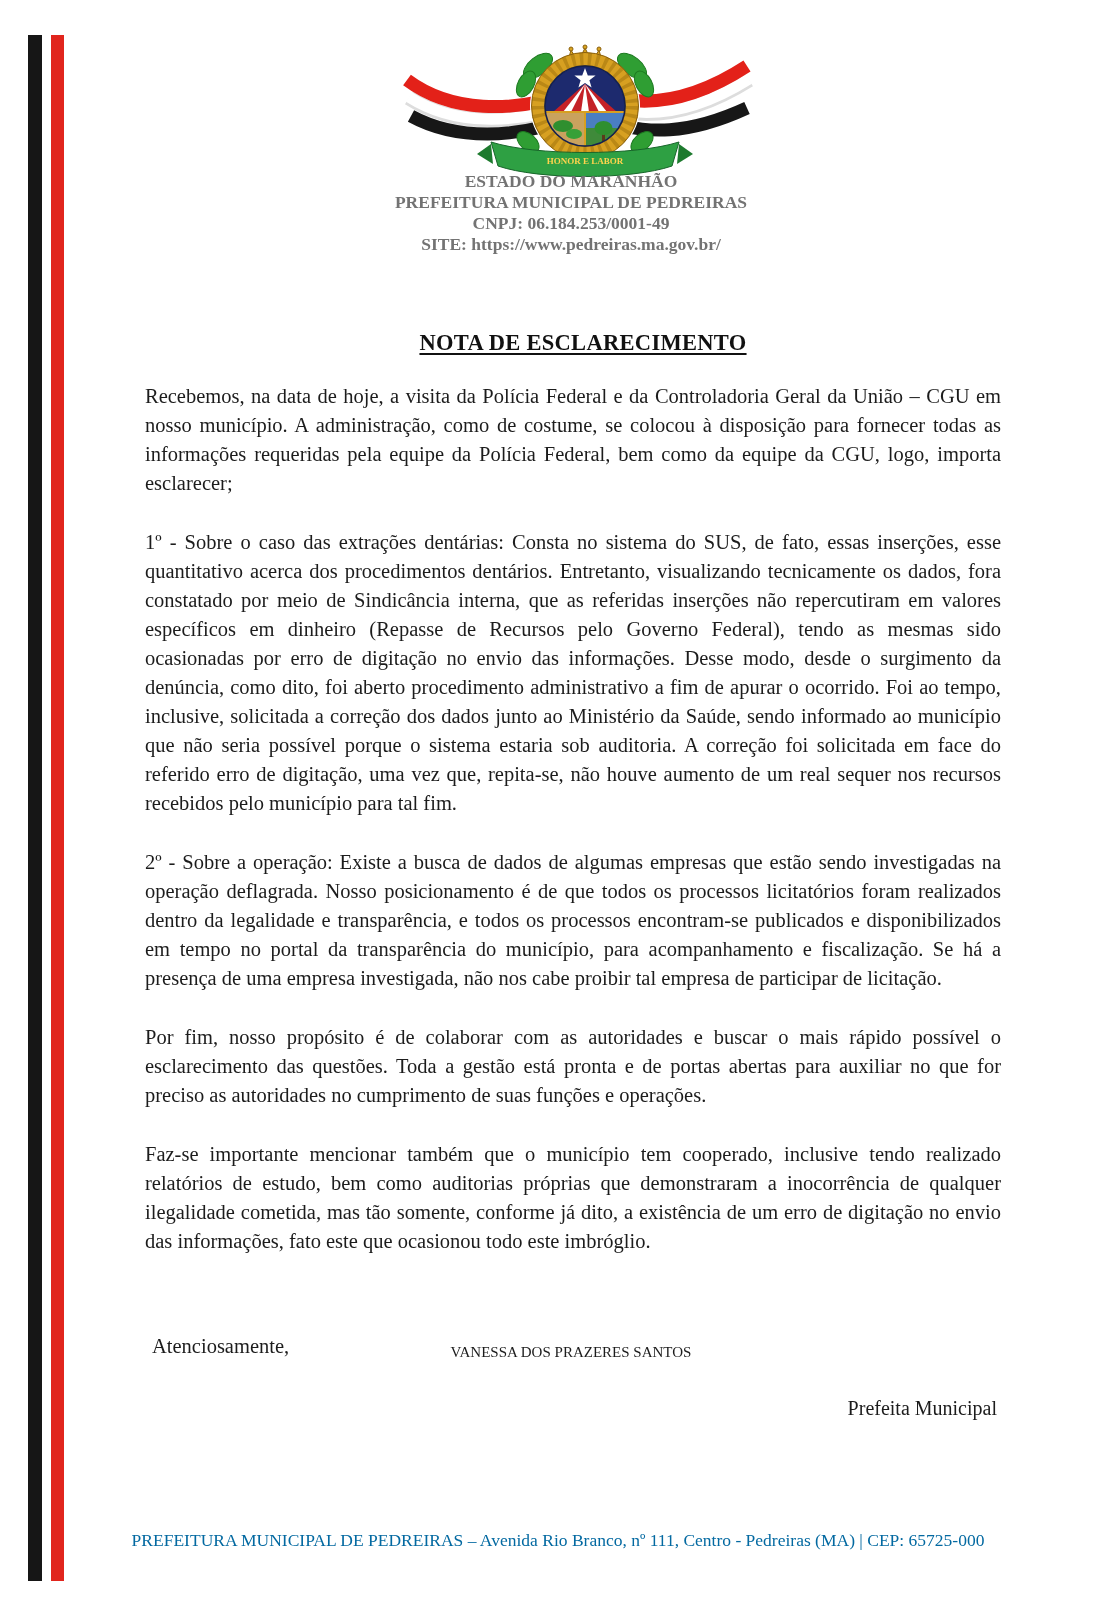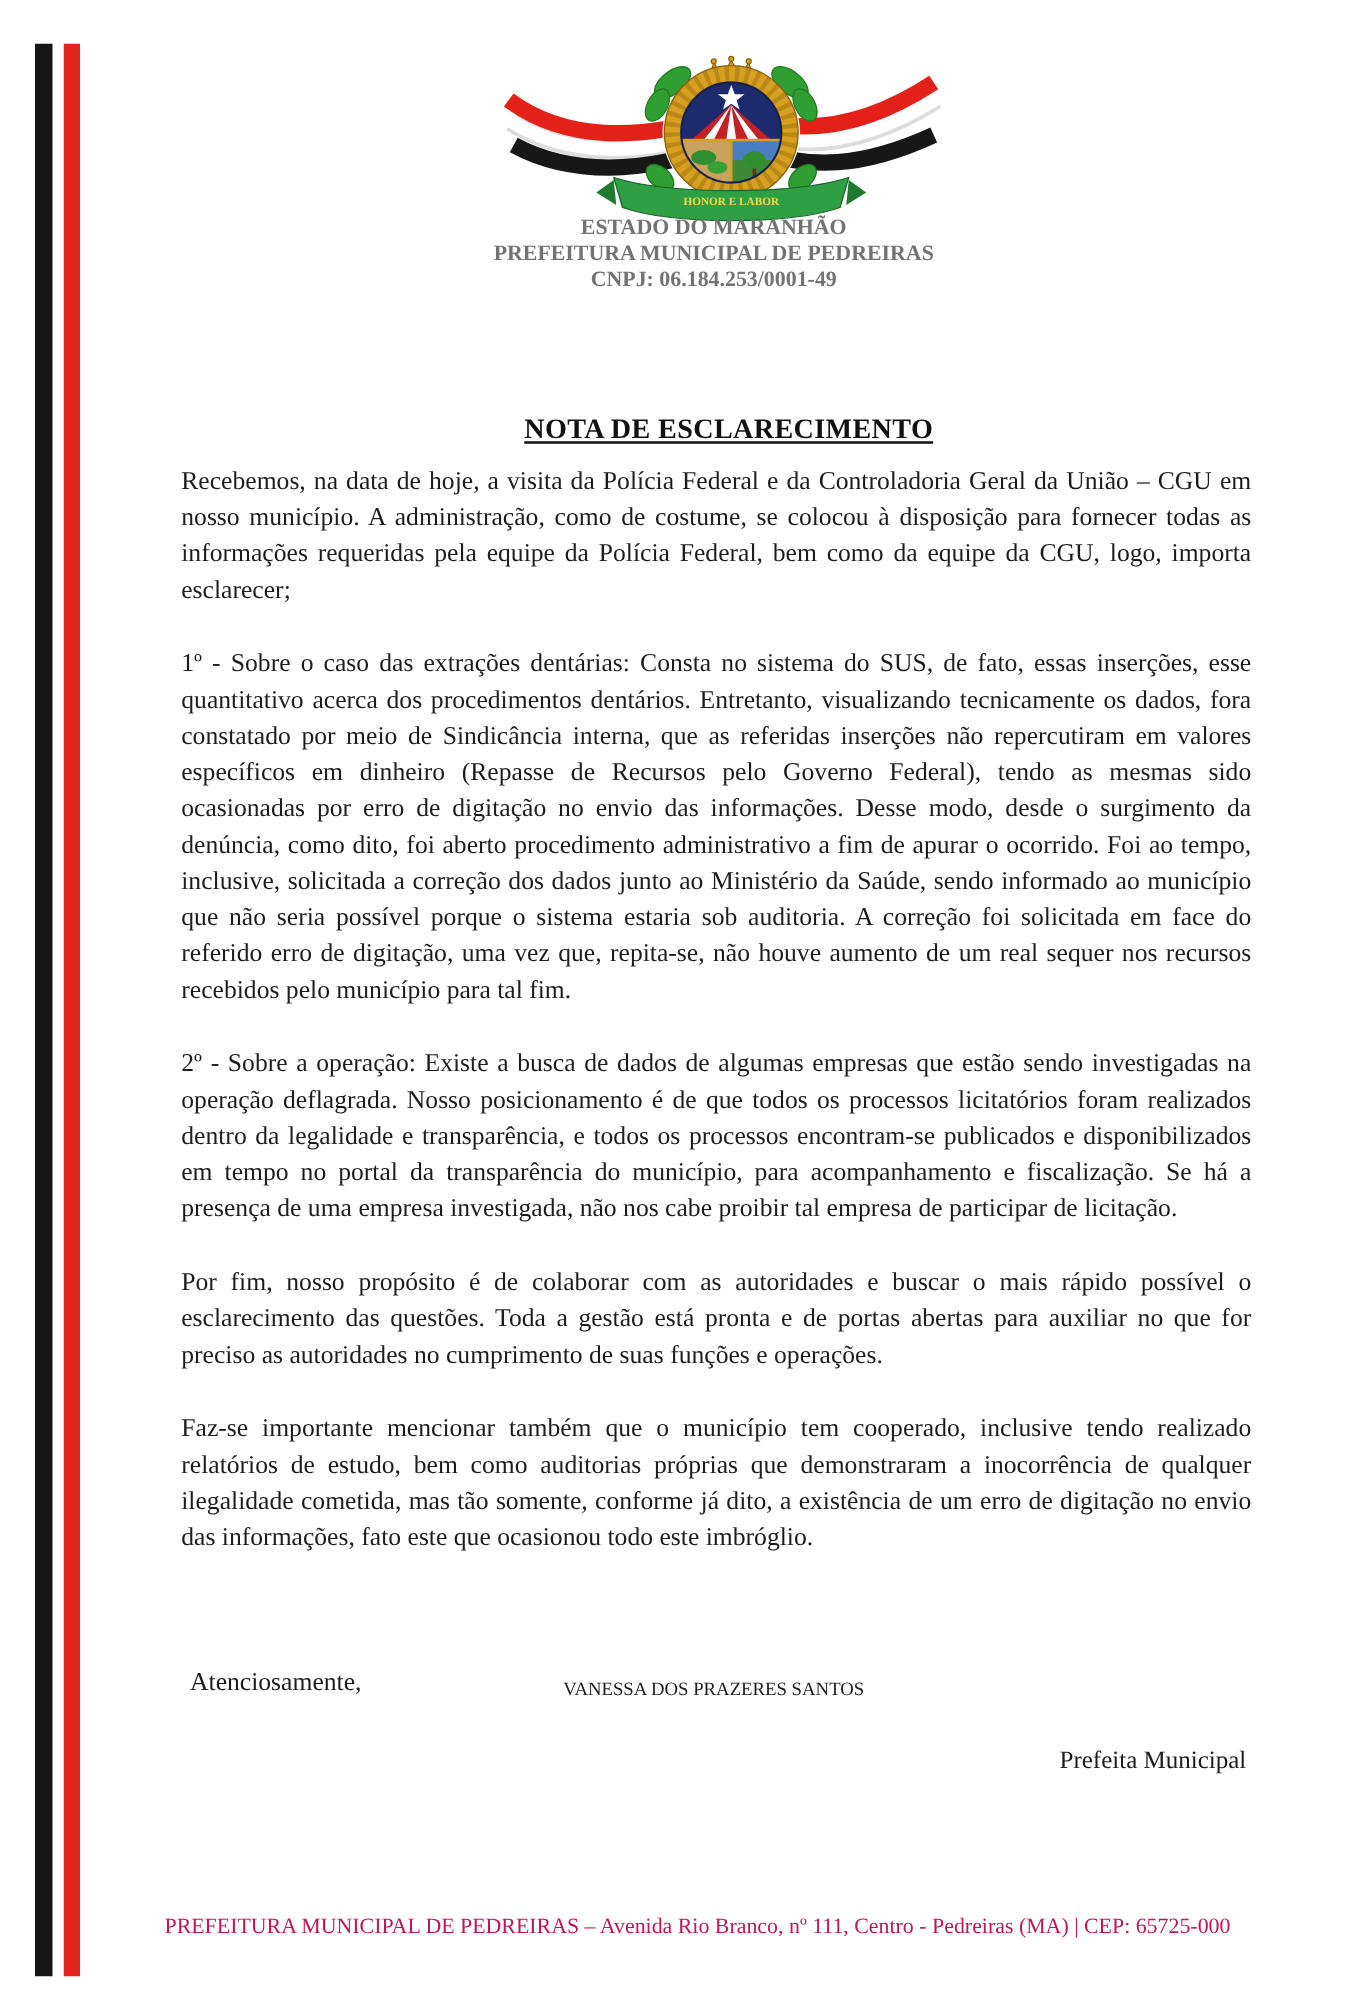--- a/index.html
+++ b/index.html
@@ -25,27 +25,27 @@
   .title {
     position: absolute; top: 318px; left: 145px; width: 852px; margin: 12px;
     text-align: center; font-size: 22.5px; font-weight: bold;
     text-decoration: underline; text-underline-offset: 3px; letter-spacing: 0.3px;
     color: #111111;
   }
   .doc-body {
     position: absolute; top: 368px; left: 145px; width: 856px;
     font-size: 20.5px; line-height: 29px; text-align: justify;
   }
-  .doc-body p { margin: 3px 0 30px 0; }
+  .doc-body p { margin: 14px 0 30px 0; }
   .closing { position: absolute; top: 1295px; left: 152px; font-size: 20.5px; margin-top: 40px; }
   .sig-name { position: absolute; top: 1344px; left: 145px; width: 852px; text-align: center; font-size: 15px; }
   .sig-role { position: absolute; top: 1397px; left: 145px; width: 852px; text-align: right; font-size: 20px; }
   .footer {
     position: absolute; top: 1530px; left: 47px; width: 1022px;
-    text-align: center; font-size: 17.5px; color: #be185d;
+    text-align: center; font-size: 17.5px; color: #0369a1;
   }
 </style>
 </head>
 <body>
 
 <div class="page">
 
   <div class="bar bar-black"></div>
   <div class="bar bar-red"></div>
 
@@ -123,20 +123,21 @@
         <path d="M96,102 C140,116 240,116 284,102 L277,126 C236,140 144,140 103,126 Z" fill="#2ea043" stroke="#17652a" stroke-width="1"></path>
         <text x="190" y="124" text-anchor="middle" font-size="9" font-weight="bold" fill="#ffd34d">HONOR E LABOR</text>
       </g>
     </svg>
   </div>
 
   <header class="letterhead">
     <div>ESTADO DO MARANHÃO</div>
     <div>PREFEITURA MUNICIPAL DE PEDREIRAS</div>
     <div>CNPJ: 06.184.253/0001-49</div>
+    <div>SITE: https://www.pedreiras.ma.gov.br/</div>
   </header>
 
   <h1 class="title">NOTA DE ESCLARECIMENTO</h1>
 
   <main class="doc-body">
     <p>Recebemos, na data de hoje, a visita da Polícia Federal e da Controladoria Geral da União – CGU em nosso município. A administração, como de costume, se colocou à disposição para fornecer todas as informações requeridas pela equipe da Polícia Federal, bem como da equipe da CGU, logo, importa esclarecer;</p>
     <p>1º - Sobre o caso das extrações dentárias: Consta no sistema do SUS, de fato, essas inserções, esse quantitativo acerca dos procedimentos dentários. Entretanto, visualizando tecnicamente os dados, fora constatado por meio de Sindicância interna, que as referidas inserções não repercutiram em valores específicos em dinheiro (Repasse de Recursos pelo Governo Federal), tendo as mesmas sido ocasionadas por erro de digitação no envio das informações. Desse modo, desde o surgimento da denúncia, como dito, foi aberto procedimento administrativo a fim de apurar o ocorrido. Foi ao tempo, inclusive, solicitada a correção dos dados junto ao Ministério da Saúde, sendo informado ao município que não seria possível porque o sistema estaria sob auditoria. A correção foi solicitada em face do referido erro de digitação, uma vez que, repita-se, não houve aumento de um real sequer nos recursos recebidos pelo município para tal fim.</p>
     <p>2º - Sobre a operação: Existe a busca de dados de algumas empresas que estão sendo investigadas na operação deflagrada. Nosso posicionamento é de que todos os processos licitatórios foram realizados dentro da legalidade e transparência, e todos os processos encontram-se publicados e disponibilizados em tempo no portal da transparência do município, para acompanhamento e fiscalização. Se há a presença de uma empresa investigada, não nos cabe proibir tal empresa de participar de licitação.</p>
     <p>Por fim, nosso propósito é de colaborar com as autoridades e buscar o mais rápido possível o esclarecimento das questões. Toda a gestão está pronta e de portas abertas para auxiliar no que for preciso as autoridades no cumprimento de suas funções e operações.</p>
     <p>Faz-se importante mencionar também que o município tem cooperado, inclusive tendo realizado relatórios de estudo, bem como auditorias próprias que demonstraram a inocorrência de qualquer ilegalidade cometida, mas tão somente, conforme já dito, a existência de um erro de digitação no envio das informações, fato este que ocasionou todo este imbróglio.</p>

